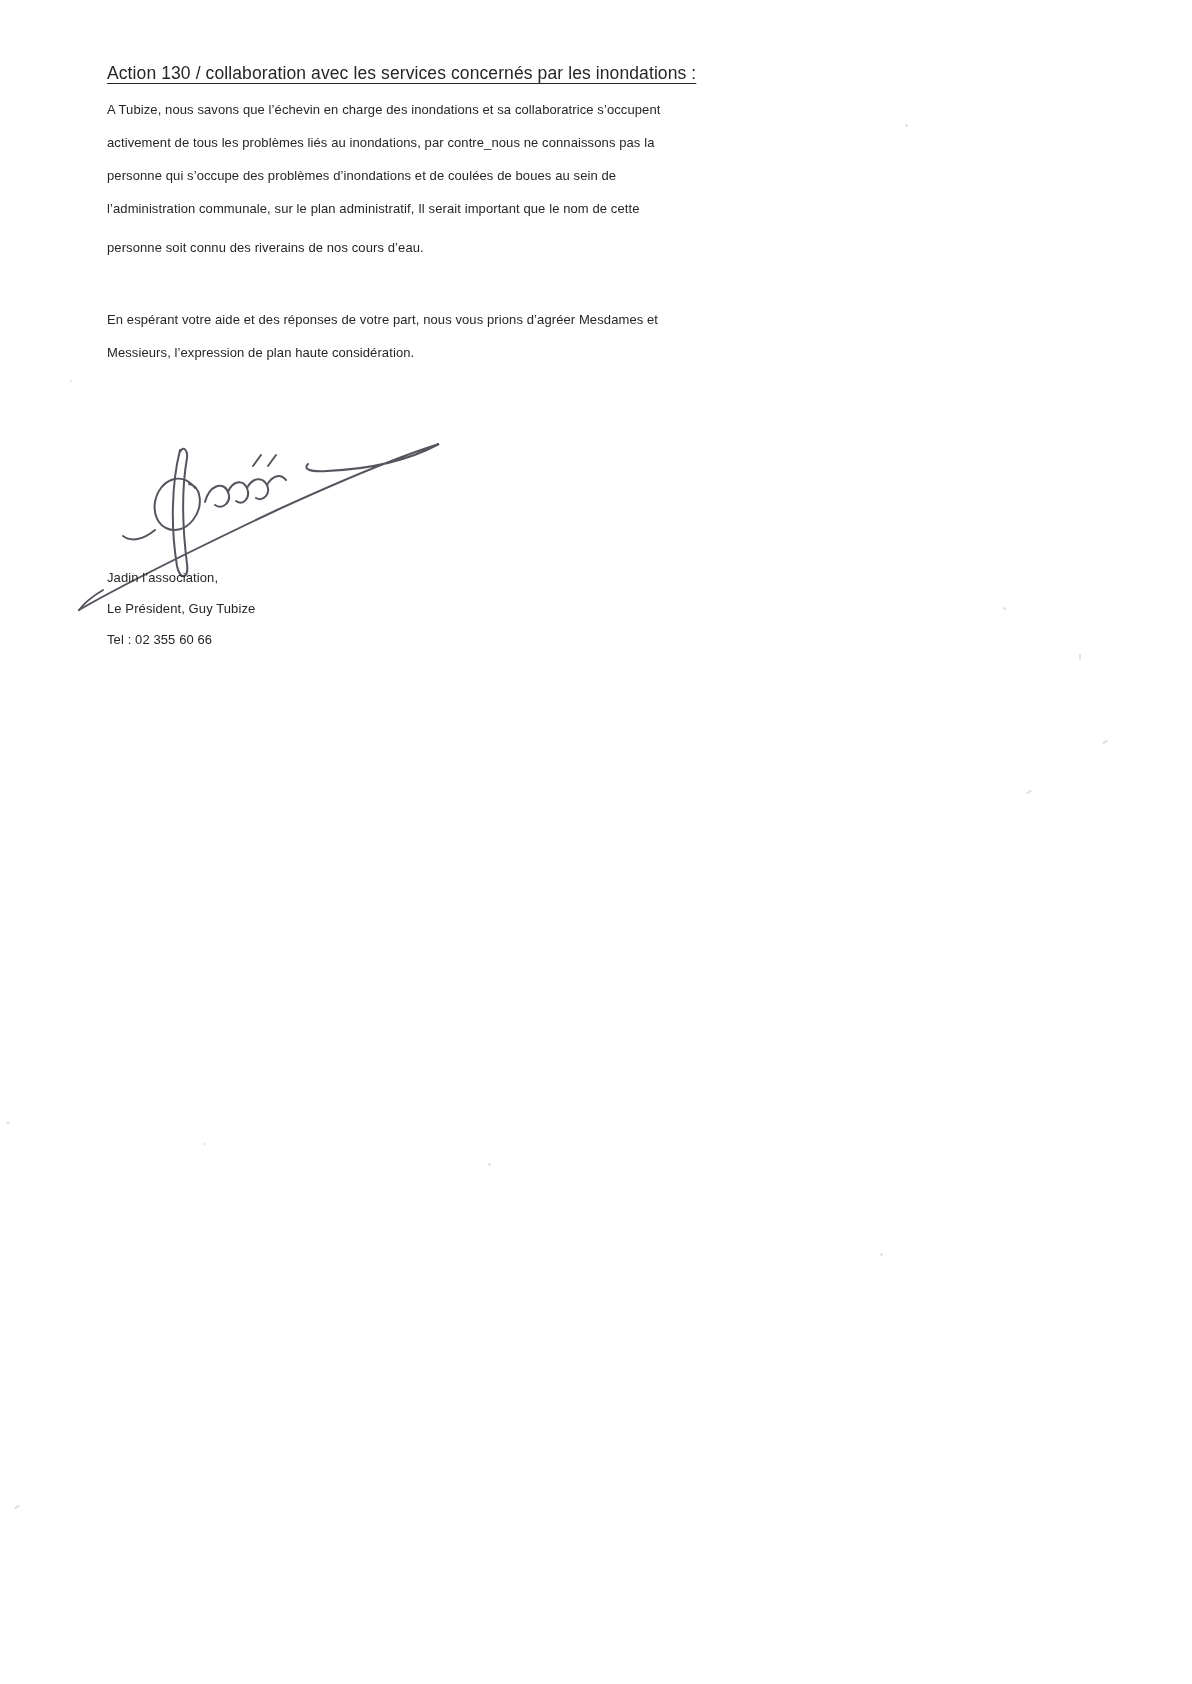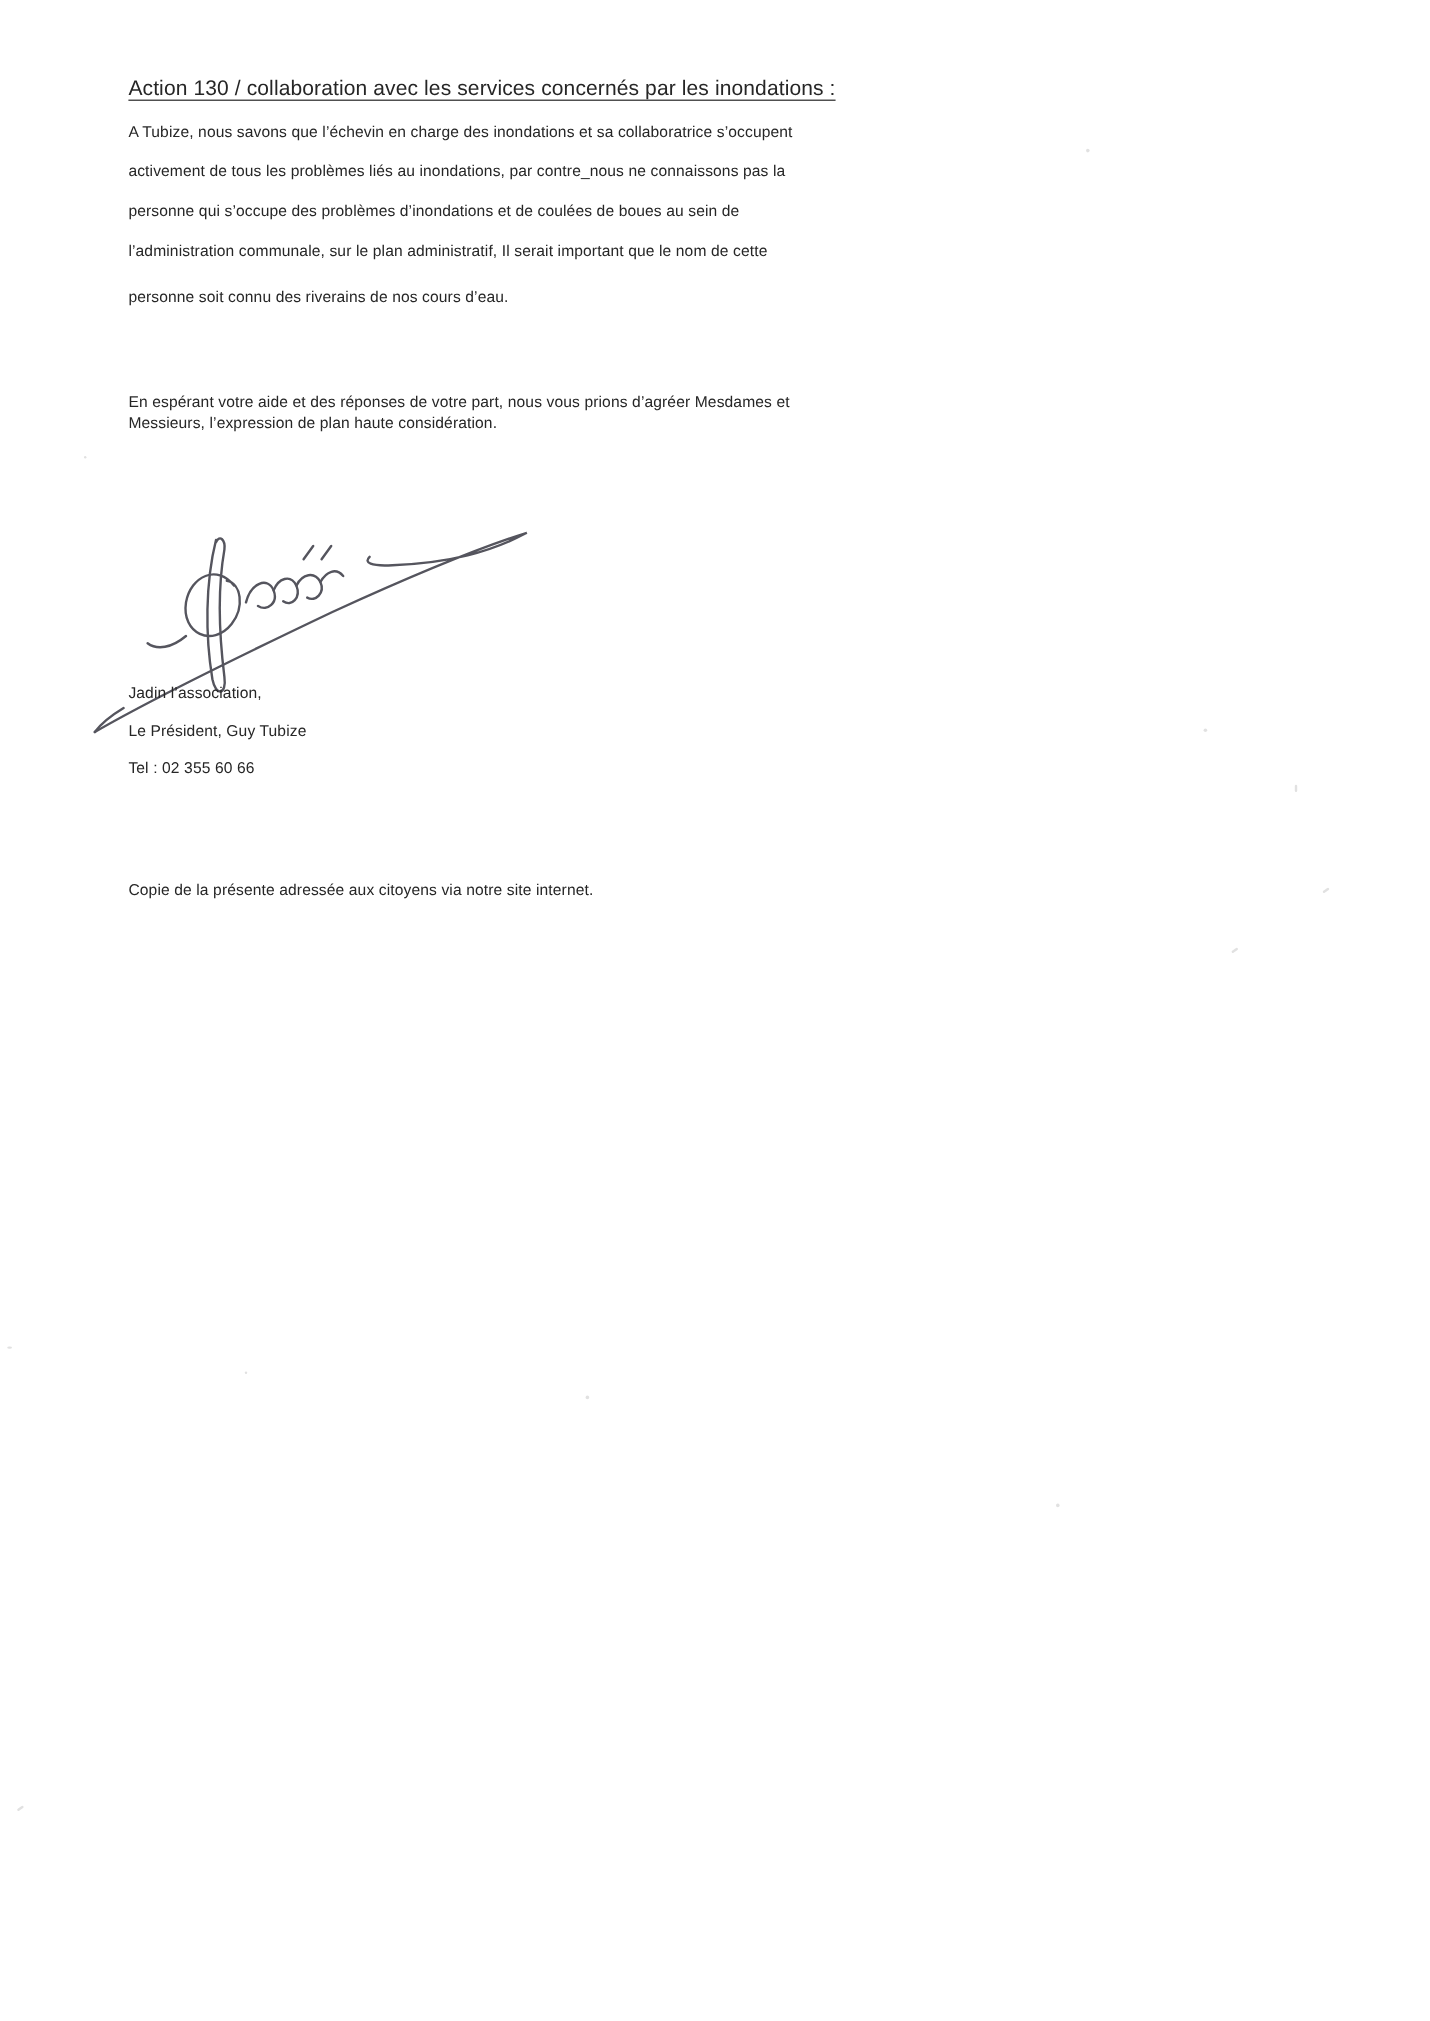--- a/index.html
+++ b/index.html
@@ -63,21 +63,21 @@
 
   <div>
     <div class="textline" style="top:99px;">A Tubize, nous savons que l’échevin en charge des inondations et sa collaboratrice s’occupent</div>
     <div class="textline" style="top:132px;">activement de tous les problèmes liés au inondations, par contre_nous ne connaissons pas la</div>
     <div class="textline" style="top:165px;">personne qui s’occupe des problèmes d’inondations et de coulées de boues au sein de</div>
     <div class="textline" style="top:198px;">l’administration communale, sur le plan administratif, Il serait important que le nom de cette</div>
     <div class="textline" style="top:237px;">personne soit connu des riverains de nos cours d’eau.</div>
   </div>
 
   <div>
-    <div class="textline" style="top:324px;">En espérant votre aide et des réponses de votre part, nous vous prions d’agréer Mesdames et</div>
+    <div class="textline" style="top:309px;">En espérant votre aide et des réponses de votre part, nous vous prions d’agréer Mesdames et</div>
     <div class="textline" style="top:342px;">Messieurs, l’expression de plan haute considération.</div>
   </div>
 
   <svg class="sig-svg" viewBox="0 0 368 176" fill="none" stroke="#55555e" stroke-width="2" stroke-linecap="round">
 
     <path d="M2,172 C40,150 120,110 200,72 C270,40 330,16 362,6
              C332,22 298,31 250,33 C232,34 226,31 231,26"></path>
 
     <path d="M2,172 C8,164 16,158 26,152"></path>
 
@@ -95,21 +95,20 @@
     <path d="M176,28 L184,17"></path>
     <path d="M191,28 L199,17"></path>
   </svg>
 
   <div>
     <div class="textline" style="top:567px;">Jadin l’association,</div>
     <div class="textline" style="top:598px;">Le Président, Guy Tubize</div>
     <div class="textline" style="top:629px;">Tel : 02 355 60 66</div>
   </div>
 
-  <div class="textline" style="top:731px;">Copie de la présente adressée aux citoyens via notre site internet.</div>
 
   <div>
     <span class="speck" style="left:905px;top:124px;"></span>
     <span class="speck" style="left:1079px;top:654px;width:2px;height:6px;border-radius:1px;"></span>
     <span class="speck" style="left:1003px;top:607px;"></span>
     <span class="speck slash" style="left:1102px;top:741px;"></span>
     <span class="speck slash" style="left:1026px;top:791px;"></span>
     <span class="speck" style="left:6px;top:1122px;width:4px;height:2px;"></span>
     <span class="speck" style="left:488px;top:1163px;"></span>
     <span class="speck" style="left:880px;top:1253px;"></span>

